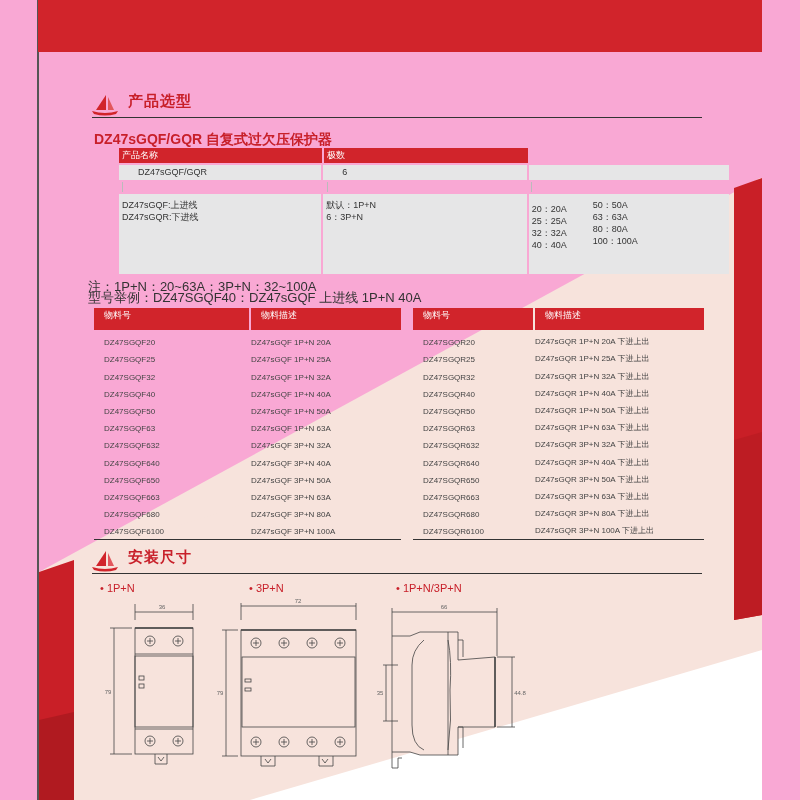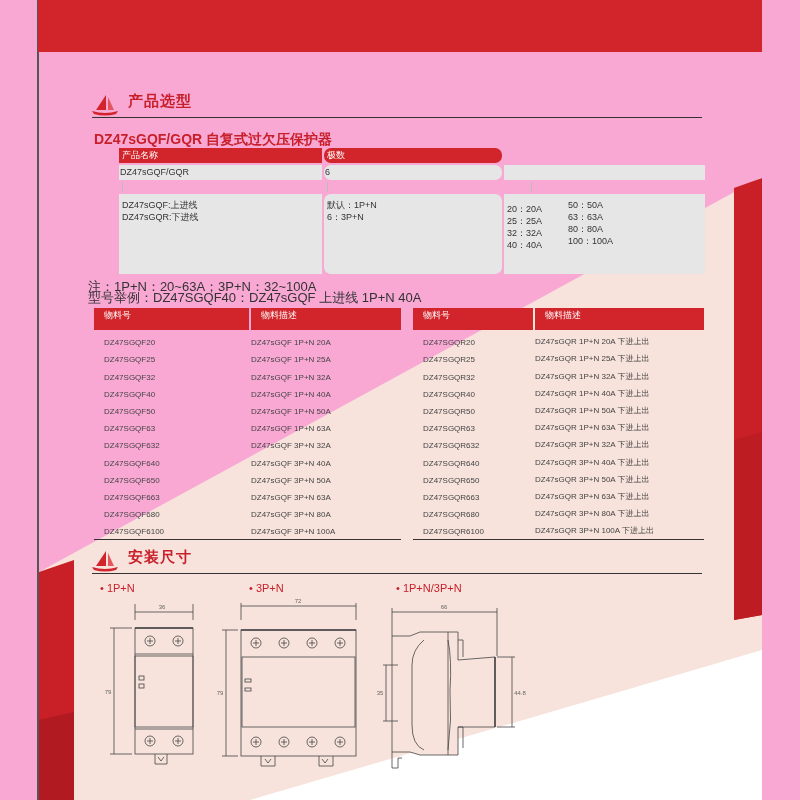--- a/index.html
+++ b/index.html
@@ -17,25 +17,25 @@
   .section-header { position: absolute; left: 92px; width: 610px; height: 26px; border-bottom: 1px solid #333; }
   .section-header .sail { position: absolute; left: 0; top: 2px; width: 26px; height: 22px; }
   .section-header .title { position: absolute; left: 36px; top: 0px; font-size: 15px; font-weight: bold; color: #c8202a; letter-spacing: 1px; }
 
   .sub-title { position: absolute; left: 94px; top: 131px; font-size: 14px; font-weight: bold; color: #c8202a; }
 
   
   .sel-table { position: absolute; left: 86px; top: 148px; width: 610px; margin-left: 33px; }
   .sel-row { display: flex; gap: 2px; }
   .sel-head .cell { background: #d1242b; color: #fff; font-size: 9px; height: 15px; line-height: 15px; padding-left: 3px; }
-  .sel-val .cell { background: #e6e6e7; font-size: 9px; height: 15px; line-height: 15px; padding-left: 1px; margin-top: 2px; }
+  .sel-val .cell { background: #e6e6e7; font-size: 9px; height: 15px; line-height: 15px; padding-left: 19px; margin-top: 2px; }
   .sel-gap { height: 14px; position: relative; }
   .sel-gap .tick { position: absolute; top: 2px; width: 1px; height: 10px; background: #bbb; }
   .sel-detail .cell { background: #e6e6e7; font-size: 9px; height: 80px; padding: 5px 3px; line-height: 12px; }
-  .c1 { width: 203px; } .c2 { width: 178px; border-radius: 7px; } .c3 { width: 201px; }
+  .c1 { width: 203px; } .c2 { width: 204px; } .c3 { width: 201px; }
   .rated { display: flex; gap: 26px; }
   .rated .col div { line-height: 12px; }
 
   .notes { position: absolute; left: 88px; top: 281px; font-size: 13px; line-height: 11px; color: #333; }
 
   
   .mat-table { position: absolute; top: 308px; }
   .mat-table.left { left: 94px; width: 307px; }
   .mat-table.right { left: 413px; width: 291px; }
   .mat-head { display: flex; gap: 2px; }

